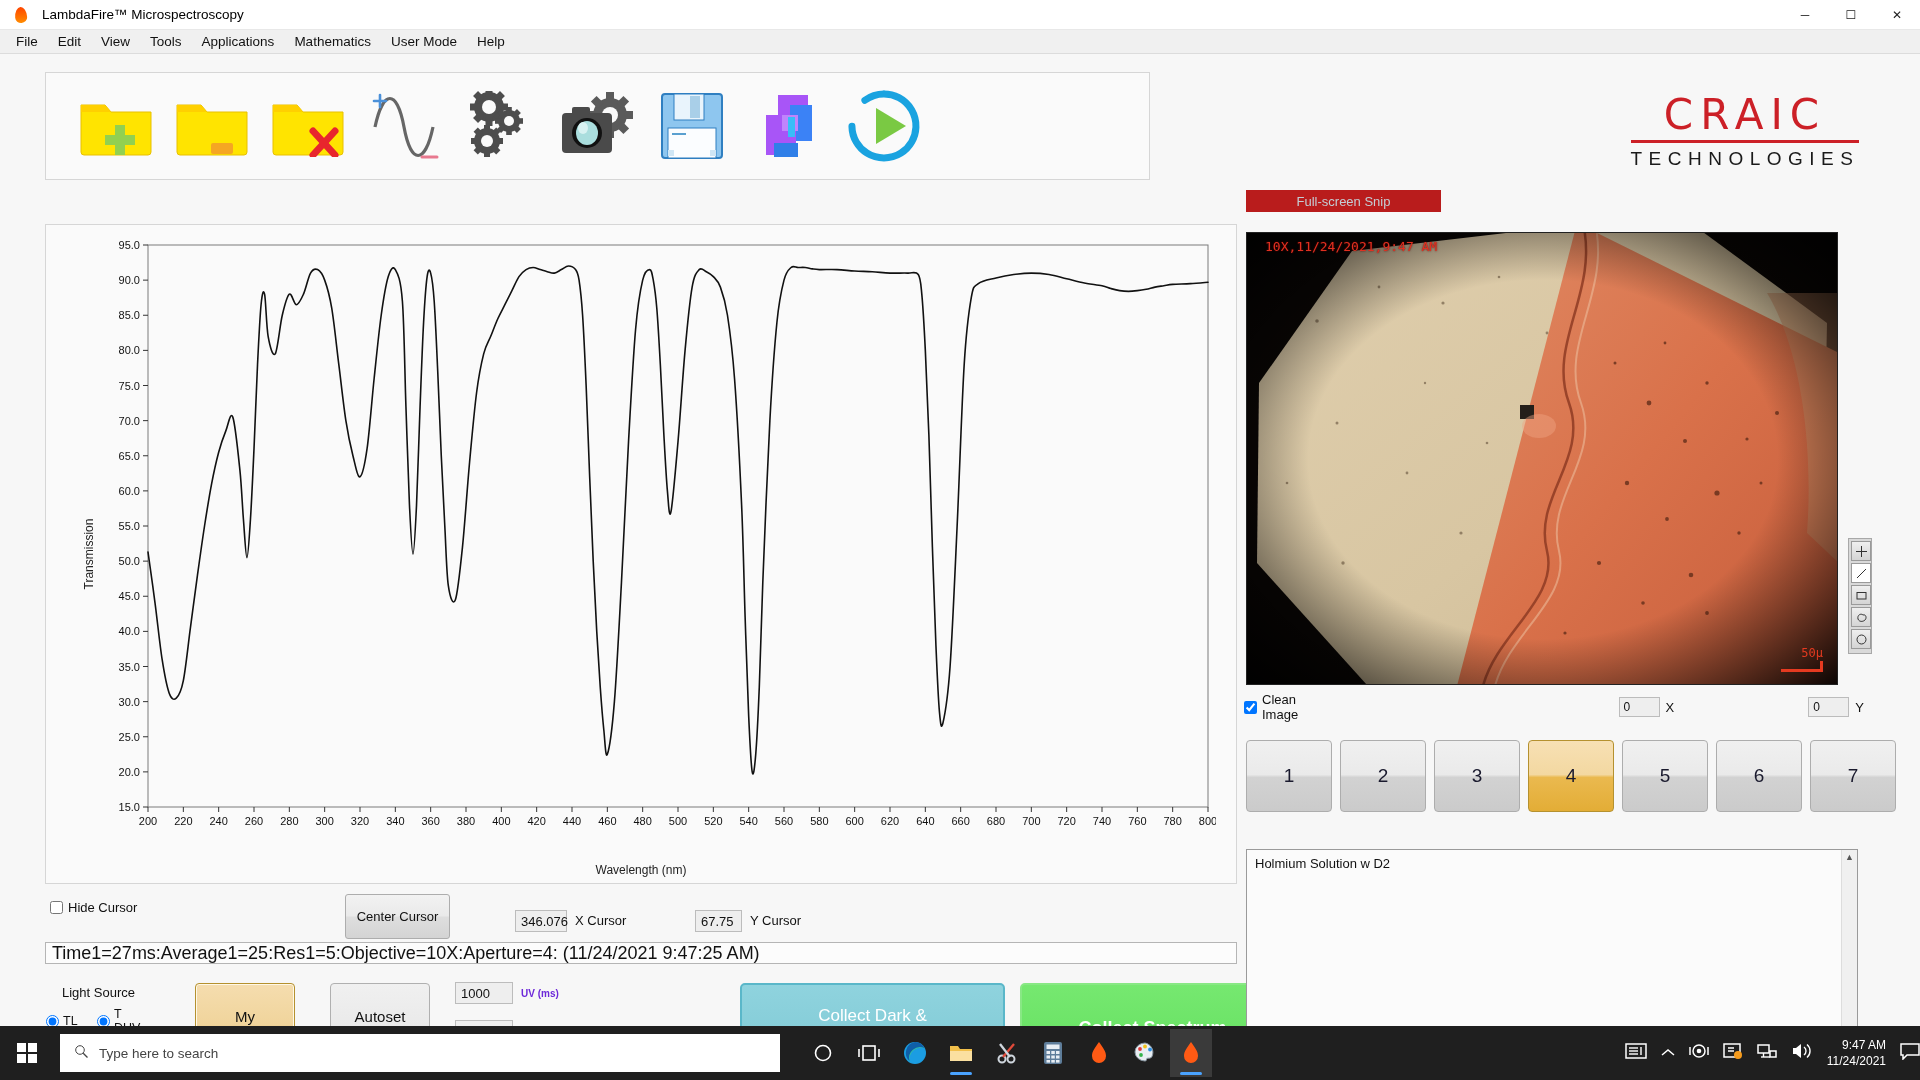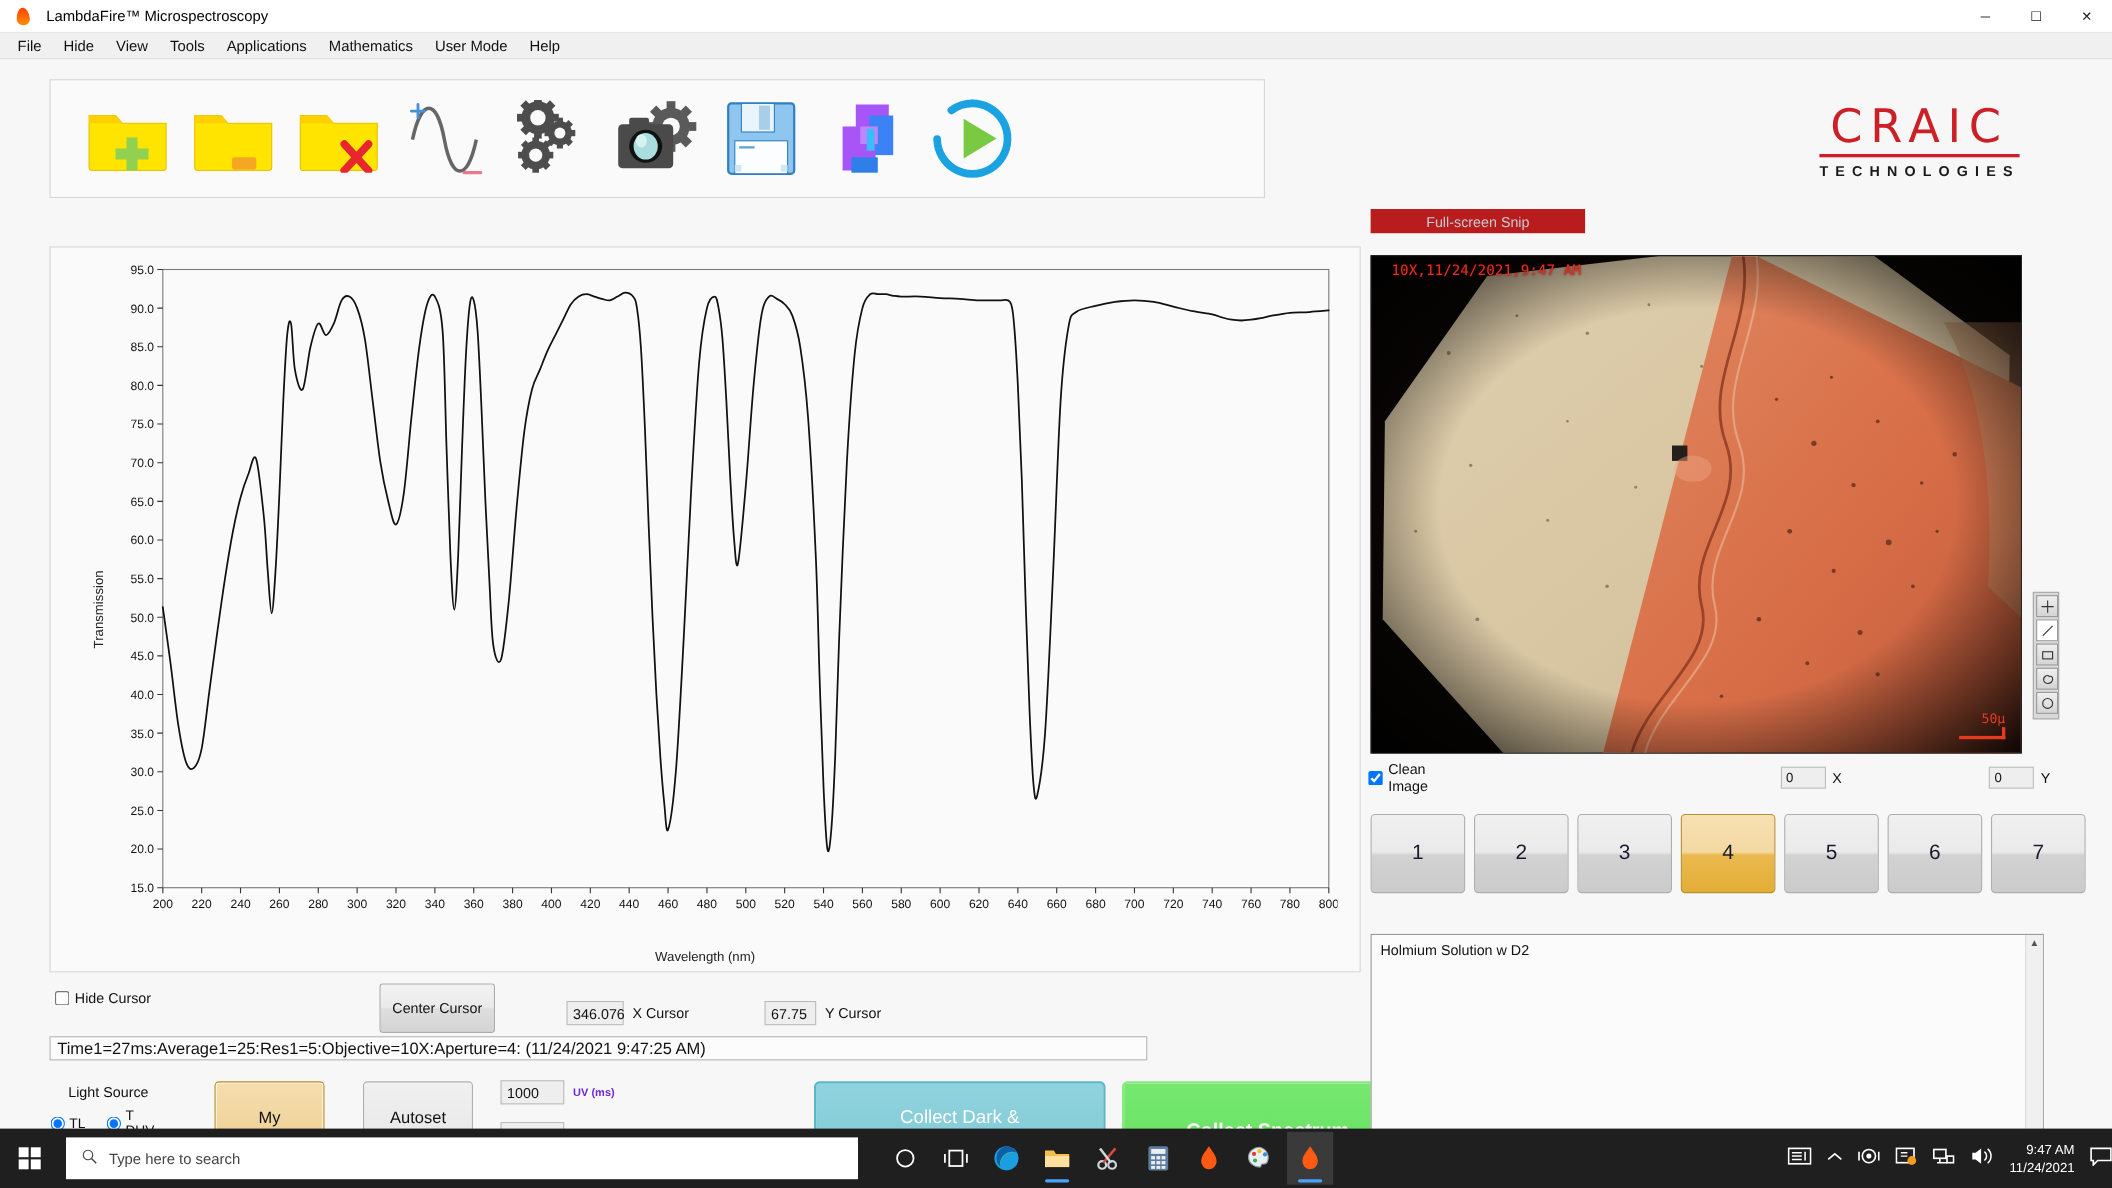--- a/index.html
+++ b/index.html
@@ -44,22 +44,22 @@
     display: flex; align-items: center; gap: 0px; padding-left: 22px;
   }
   .tool { width: 96px; height: 88px; display: flex; align-items: center; justify-content: center; }
   .tool svg { display:block; }
 
   .logo {
     position: absolute; right: 40px; top: 40px; width: 270px; text-align: center;
   }
   .logo-c { font-size: 42px; letter-spacing: 7px; color: #cc2027; font-weight: 400;
             font-family: "DejaVu Sans", sans-serif; line-height: 1; }
-  .logo-t { font-size: 13px; letter-spacing: 6.5px; color: #1a1a1a; margin-top: 4px;
-            border-top: 3px solid #cc2027; padding-top: 5px; display:inline-block;font-weight:bold; }
+  .logo-t { font-size: 19px; letter-spacing: 6.5px; color: #1a1a1a; margin-top: 4px;
+            border-top: 3px solid #cc2027; padding-top: 5px; display:inline-block; }
 
   
   .graph-panel {
     position: absolute; left: 45px; top: 170px; width: 1192px; height: 660px;
     background: #fafafa; border: 1px solid #d6d6d6;
   }
   .plot-area { position: absolute; left: 60px; top: 16px; right: 22px; bottom: 48px; }
   .ylabel {
     position: absolute; left: 8px; top: 50%; transform: translateY(-50%) rotate(-90deg);
     transform-origin: center; font-size: 12px; color: #222; white-space: nowrap;
@@ -78,22 +78,22 @@
     border: 1px solid #adadad; border-radius: 3px; font-size: 13px; color: #111;
     display: flex; align-items: center; justify-content: center; text-align: center;
   }
   .txtbox {
     background: #eeeeee; border: 1px solid #bcbcbc; font-size: 13px; color: #111;
     padding: 2px 5px; height: 22px; display: flex; align-items: center;
   }
   .fieldlabel { font-size: 13px; color: #111; }
 
   .statusbar {
-    position: absolute; left: 45px; top: 888px; width: 998px; height: 22px;
-    background: #fcfcfc; border: 1px solid #b5b5b5; font-size: 15px;
+    position: absolute; left: 45px; top: 888px; width: 1192px; height: 22px;
+    background: #fcfcfc; border: 1px solid #b5b5b5; font-size: 18px;
     color: #111; display: flex; align-items: center; padding-left: 6px;
   }
 
   
   .bottom-controls { position: absolute; left: 40px; top: 925px; width: 1200px; height: 100px; }
   .lightsource-title { font-size: 13px; color: #111; position: absolute; left: 22px; top: 6px; }
   .radio-grid { position: absolute; left: 6px; top: 28px; width: 140px; }
   .radio-row { display: flex; margin-bottom: 11px; }
   .radio-opt { display: inline-flex; align-items: center; gap: 4px; font-size: 12.5px; color: #111; width: 51px; }
   .radio-opt input { width: 13px; height: 13px; }
@@ -225,21 +225,21 @@
   <div class="app-title">LambdaFire™ Microspectroscopy</div>
   <div class="win-btns">
     <div class="win-btn">─</div>
     <div class="win-btn">☐</div>
     <div class="win-btn">✕</div>
   </div>
 </div>
 
 <div class="menubar">
   <div class="menu-item">File</div>
-  <div class="menu-item">Hide</div>
+  <div class="menu-item">Edit</div>
   <div class="menu-item">View</div>
   <div class="menu-item">Tools</div>
   <div class="menu-item">Applications</div>
   <div class="menu-item">Mathematics</div>
   <div class="menu-item">User Mode</div>
   <div class="menu-item">Help</div>
 </div>
 
 <div class="app-body">
 

